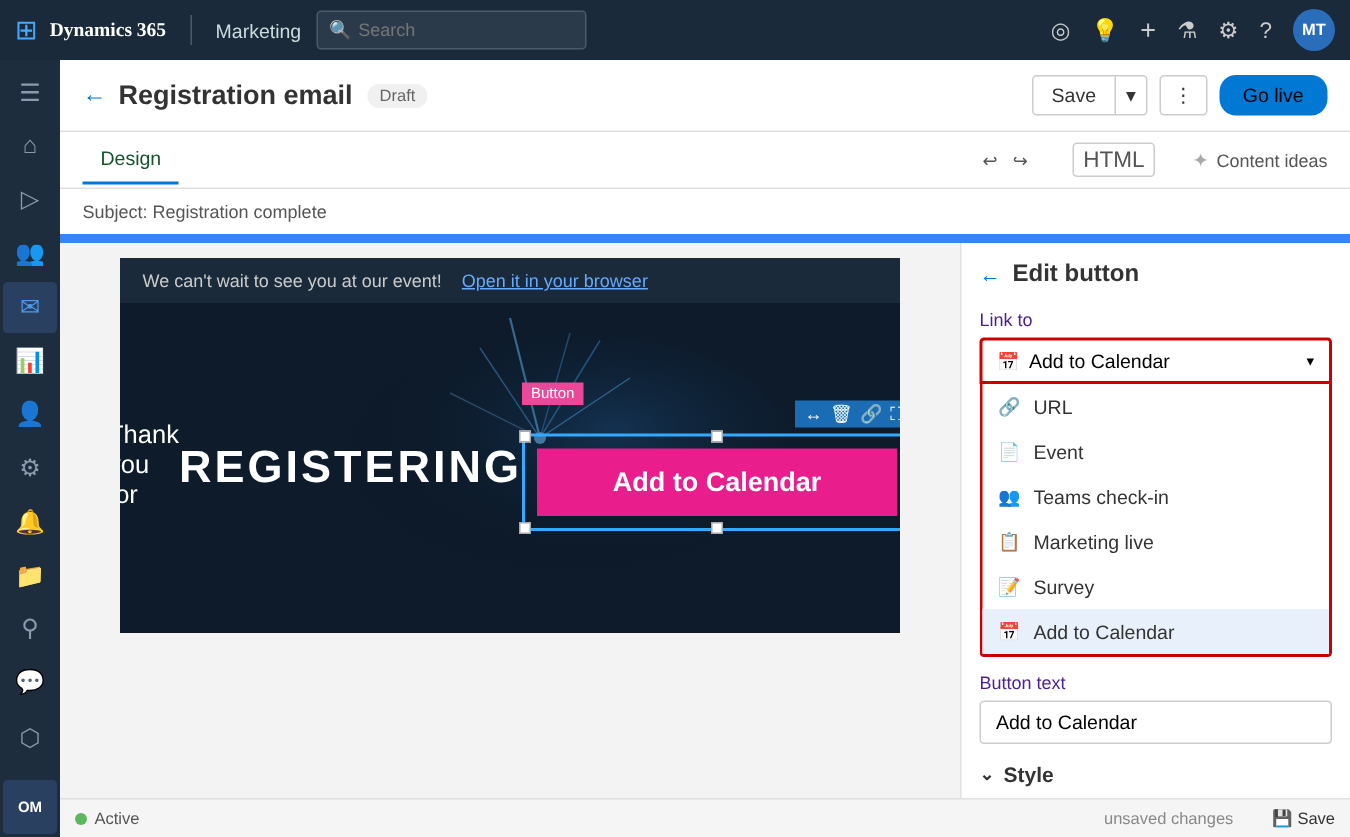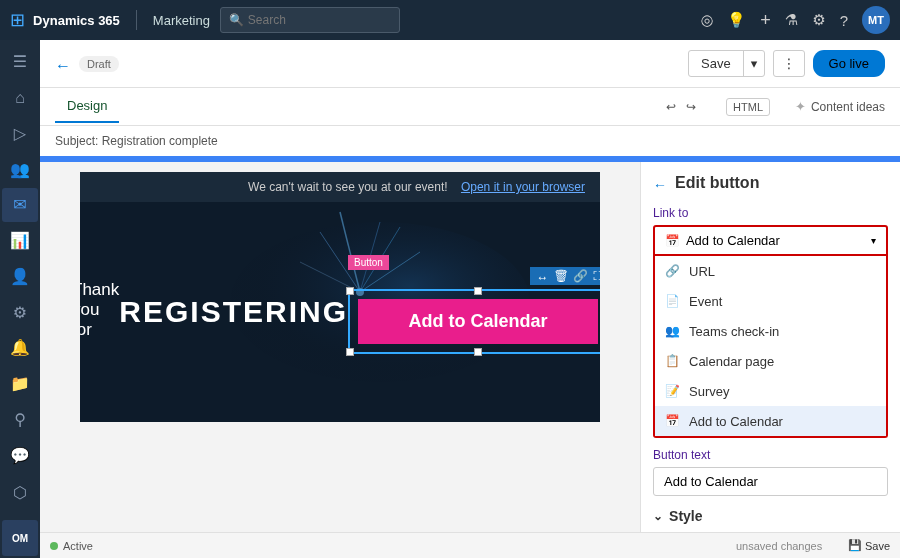--- a/index.html
+++ b/index.html
@@ -3,21 +3,21 @@
   <meta charset="utf-8">
   <style>
     * { box-sizing: border-box; margin: 0; padding: 0; }
     body { font-family: 'Segoe UI', sans-serif; font-size: 13px; background: #f3f3f3; overflow: hidden; width: 900px; height: 558px; }
 
     
     .top-nav {
       display: flex; align-items: center; background: #1a2a3a; height: 40px; padding: 0 10px; gap: 0;
     }
     .top-nav-brand { display: flex; align-items: center; gap: 8px; }
-    .top-nav-brand-title { color: white; font-size: 13px; font-weight: 600; }
+    .top-nav-brand-title { color: white; font-size: 13px; font-weight: 600; font-family: Liberation Serif, serif; }
     .top-nav-divider { width: 1px; height: 20px; background: #4a5a6a; margin: 0 8px; }
     .top-nav-module { color: #cdd; font-size: 13px; }
     .top-nav-search {
       margin-left: 10px; display: flex; align-items: center; background: #2a3a4a; border: 1px solid #4a5a6a;
       border-radius: 3px; padding: 0 8px; height: 26px; width: 180px;
     }
     .top-nav-search input { background: transparent; border: none; outline: none; color: #aaa; font-size: 12px; width: 140px; }
     .top-nav-icons { margin-left: auto; display: flex; align-items: center; gap: 14px; }
     .top-nav-icon { color: #ccc; font-size: 15px; cursor: pointer; }
     .top-nav-avatar { width: 28px; height: 28px; border-radius: 50%; background: #2a6ebb; display: flex; align-items: center; justify-content: center; color: white; font-size: 11px; font-weight: 600; }
@@ -51,21 +51,21 @@
 
     
     .subject-bar { padding: 8px 15px; font-size: 12px; color: #555; border-bottom: 6px solid #3b82f6; background: white; }
 
     
     .content-area { display: flex; flex: 1; overflow: hidden; }
     .email-canvas { flex: 1; overflow-y: auto; padding: 10px; background: #f3f3f3; position: relative; }
 
     
     .email-preview { background: white; margin: 0 auto; max-width: 520px; }
-    .email-top-bar { background: #1a2a3a; padding: 8px 15px; font-size: 12px; color: #ccc; text-align: right; }
+    .email-top-bar { background: #1a2a3a; padding: 8px 15px; font-size: 12px; color: #ccc; text-align: left; }
     .email-top-bar a { color: #6af; }
     .email-hero { position: relative; height: 220px; background: #1a2535; overflow: hidden; }
     .hero-bg { width: 100%; height: 100%; background: linear-gradient(135deg, #0d1b2a 0%, #1a2e45 30%, #152840 60%, #0a1520 100%); position: relative; }
     .hero-overlay { position: absolute; top: 0; left: 0; right: 0; bottom: 0; display: flex; flex-direction: row; align-items: center; justify-content: center; }
     .button-row { margin-top: 15px; position: relative; }
     .button-container { border: 2px solid #00a0ff; padding: 6px; position: relative; }
     .add-calendar-btn { background: #e91e8c; color: white; padding: 12px 40px; font-size: 18px; font-weight: 600; border: none; cursor: pointer; display: block; width: 100%; }
     .btn-handle { position: absolute; width: 8px; height: 8px; background: white; border: 1px solid #aaa; }
     .btn-handle.tl { top: -4px; left: -4px; }
     .btn-handle.tr { top: -4px; right: -4px; }
@@ -153,20 +153,21 @@
   <div class="sidebar-bottom">
     <div class="app-sidebar-icon" style="margin-bottom:10px;">⬡</div>
     <div class="app-sidebar-icon" style="background:#2a4060;color:white;font-size:10px;font-weight:700;">OM</div>
   </div>
 </div>
 
 <div class="main-area">
 
   <div class="page-header">
     <span class="back-btn">←</span>
+    <span class="page-title">Registration email</span>
     <span class="draft-badge">Draft</span>
     <div class="header-actions">
       <div class="save-btn">
         <span class="save-btn-main">Save</span>
         <span class="save-btn-arrow">▾</span>
       </div>
       <button class="more-btn">⋮</button>
       <button class="golive-btn">Go live</button>
     </div>
   </div>
@@ -174,21 +175,21 @@
   <div class="tabs-bar">
     <div class="tab active">Design</div>
     <div class="tab-spacer"></div>
     <div class="tab-action">
       <span>↩</span>
     </div>
     <div class="tab-action" style="margin-right:20px;">
       <span>↪</span>
     </div>
     <div class="tab-action" style="margin-right:15px;">
-      <span style="font-size:11px;border:1px solid #ccc;padding:2px 6px;border-radius:3px;">HTML</span>
+      <span style="font-size:15px;border:1px solid #ccc;padding:2px 6px;border-radius:3px;">HTML</span>
     </div>
     <div class="tab-action">
       <span style="color:#aaa;font-size:13px;">✦</span>
       <span>Content ideas</span>
     </div>
   </div>
 
   <div class="subject-bar">
     <span>Subject:</span>
     <span>Registration complete</span>
@@ -285,21 +286,21 @@
             <div class="dropdown-item">
               <span class="dropdown-item-icon">📄</span>
               <span>Event</span>
             </div>
             <div class="dropdown-item">
               <span class="dropdown-item-icon">👥</span>
               <span>Teams check-in</span>
             </div>
             <div class="dropdown-item">
               <span class="dropdown-item-icon">📋</span>
-              <span>Calendar page</span>
+              <span>Marketing live</span>
             </div>
             <div class="dropdown-item">
               <span class="dropdown-item-icon">📝</span>
               <span>Survey</span>
             </div>
             <div class="dropdown-item selected">
               <span class="dropdown-item-icon">📅</span>
               <span>Add to Calendar</span>
             </div>
           </div>

